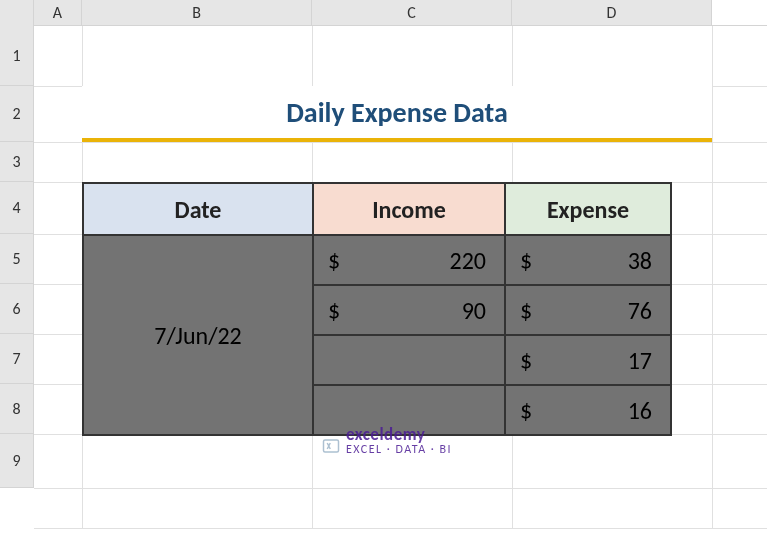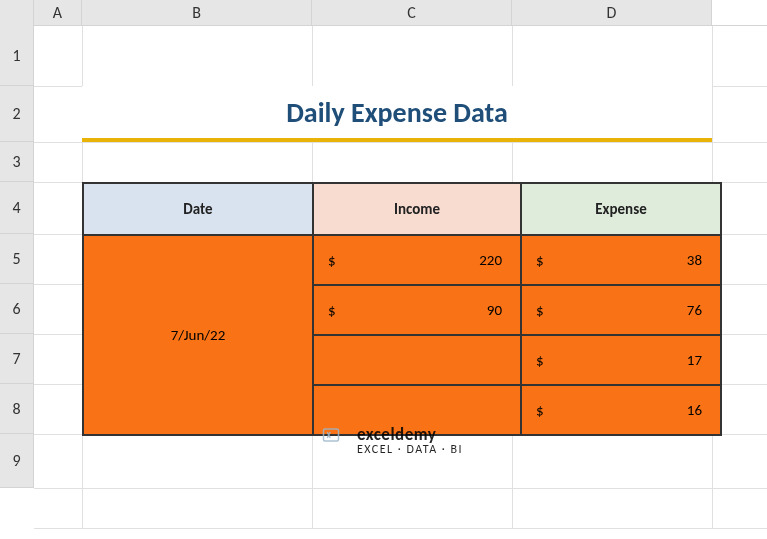--- a/index.html
+++ b/index.html
@@ -77,22 +77,22 @@
     justify-content: center;
     font-size: 28px;
     font-weight: 600;
     color: #1f4e79;
     border-bottom: 4px solid #eab308;
     background: #fff;
   }
   .data-table {
     position: absolute;
     border-collapse: collapse;
-    font-size: 15px;
-    background: #f97316;
+    font-size: 24px;
+    background: #737373;
   }
   .data-table th, .data-table td {
     border: 2px solid #333;
     padding: 0 14px;
     height: 50px;
   }
   .data-table th {
     font-weight: 700;
     color: #222;
     text-align: center;
@@ -109,23 +109,23 @@
     text-align: right;
     padding-right: 18px !important;
   }
   .currency-cell .sym {
     position: absolute;
     left: 14px;
   }
   .watermark {
     position: absolute;
     display: flex;
-    align-items: flex-start;
-    gap: 17px;
-    color: #000000;
+    align-items: flex-end;
+    gap: 6px;
+    color: #4c1d95;
     font-size: 14px;
     opacity: 0.85;
   }
   .watermark .wm-icon {
     width: 18px;
     height: 18px;
   }
   .watermark .wm-text {
     display: flex;
     flex-direction: column;
@@ -181,22 +181,22 @@
       <div class="gridline-h" style="top: 308px; width: 738px;"></div>
       <div class="gridline-h" style="top: 358px; width: 738px;"></div>
       <div class="gridline-h" style="top: 408px; width: 738px;"></div>
       <div class="gridline-h" style="top: 462px; width: 738px;"></div>
       <div class="gridline-h" style="top: 502px; width: 738px;"></div>
       <div class="title-cell" style="left: 48px; top: 60px; width: 630px; height: 56px;">Daily Expense Data</div>
       <table class="data-table" style="left: 48px; top: 156px;">
         <thead>
           <tr>
             <th class="th-date" style="width: 230px; height: 52px;">Date</th>
-            <th class="th-income" style="width: 208px; height: 52px; text-align: center;">Income</th>
-            <th class="th-expense" style="width: 200px; height: 52px; margin-top: 48px;">Expense</th>
+            <th class="th-income" style="width: 192px; height: 52px; text-align: center;">Income</th>
+            <th class="th-expense" style="width: 166px; height: 52px; margin-top: 48px;">Expense</th>
           </tr>
         </thead>
         <tbody>
           <tr>
             <td class="date-cell" rowspan="4">7/Jun/22</td>
             <td class="currency-cell" style="height: 50px;"><span class="sym">$</span><span>220</span></td>
             <td class="currency-cell" style="height: 50px;"><span class="sym">$</span><span>38</span></td>
           </tr>
           <tr>
             <td class="currency-cell" style="height: 50px;"><span class="sym">$</span><span>90</span></td>

